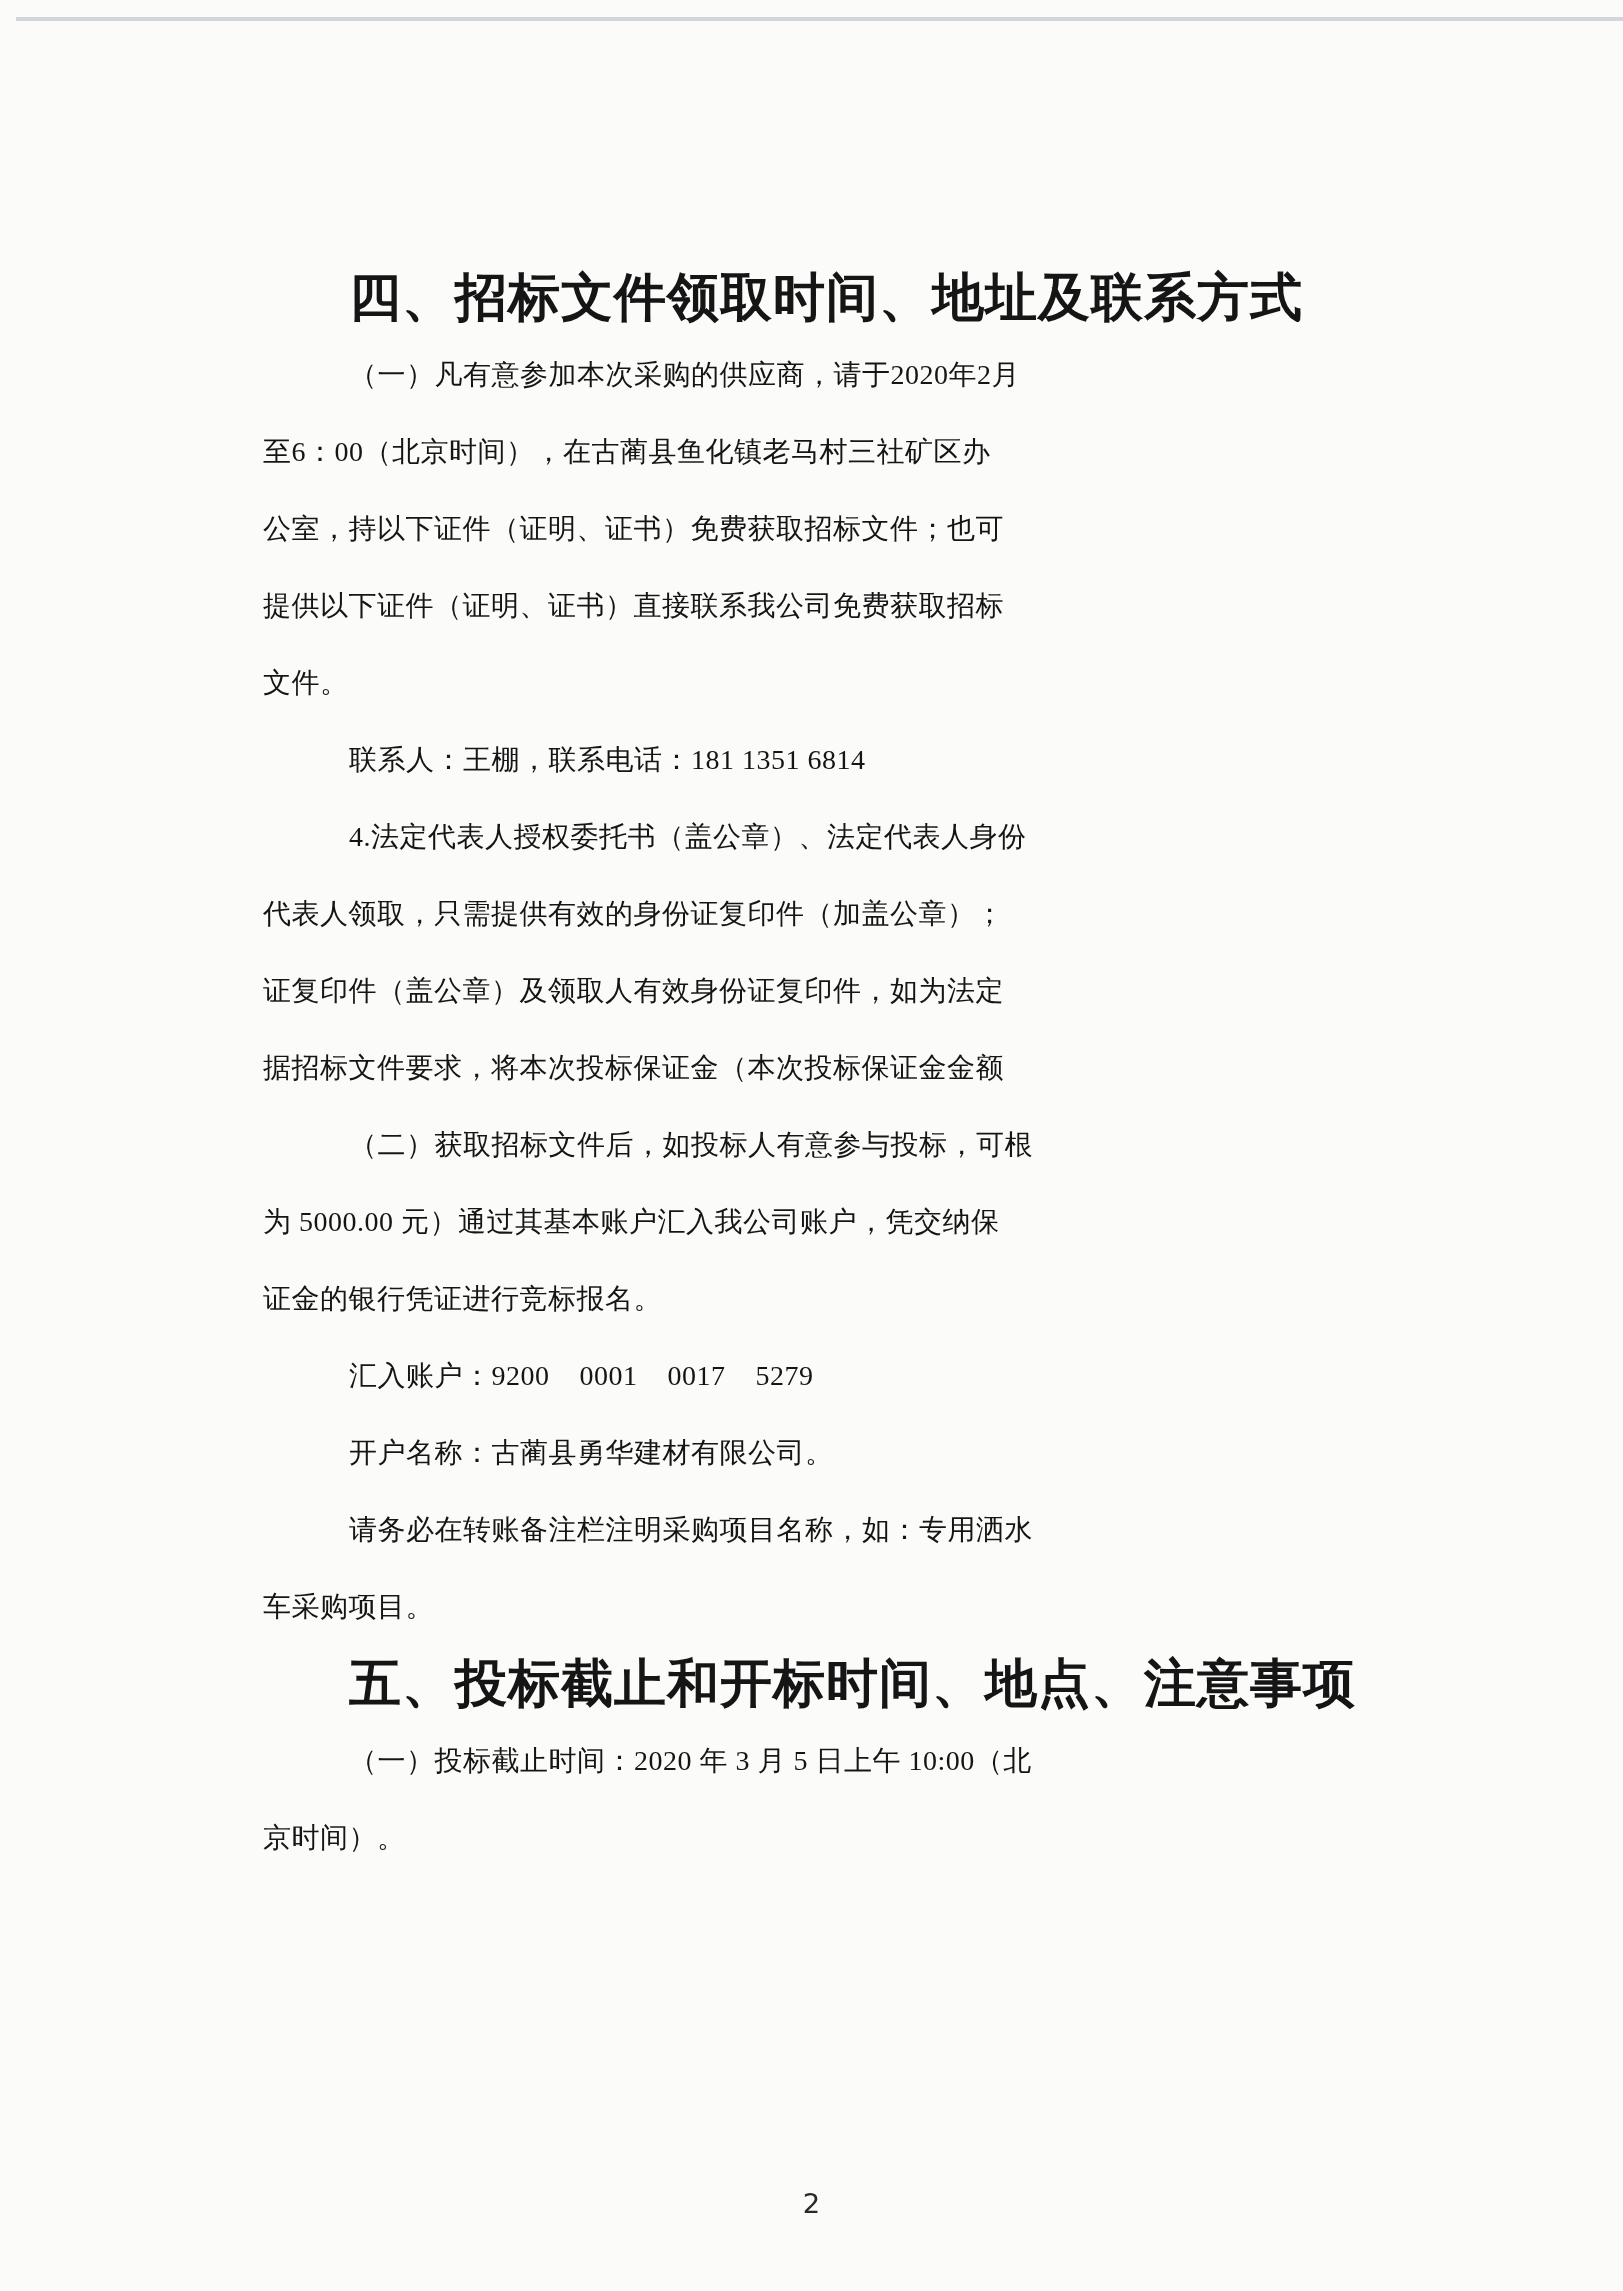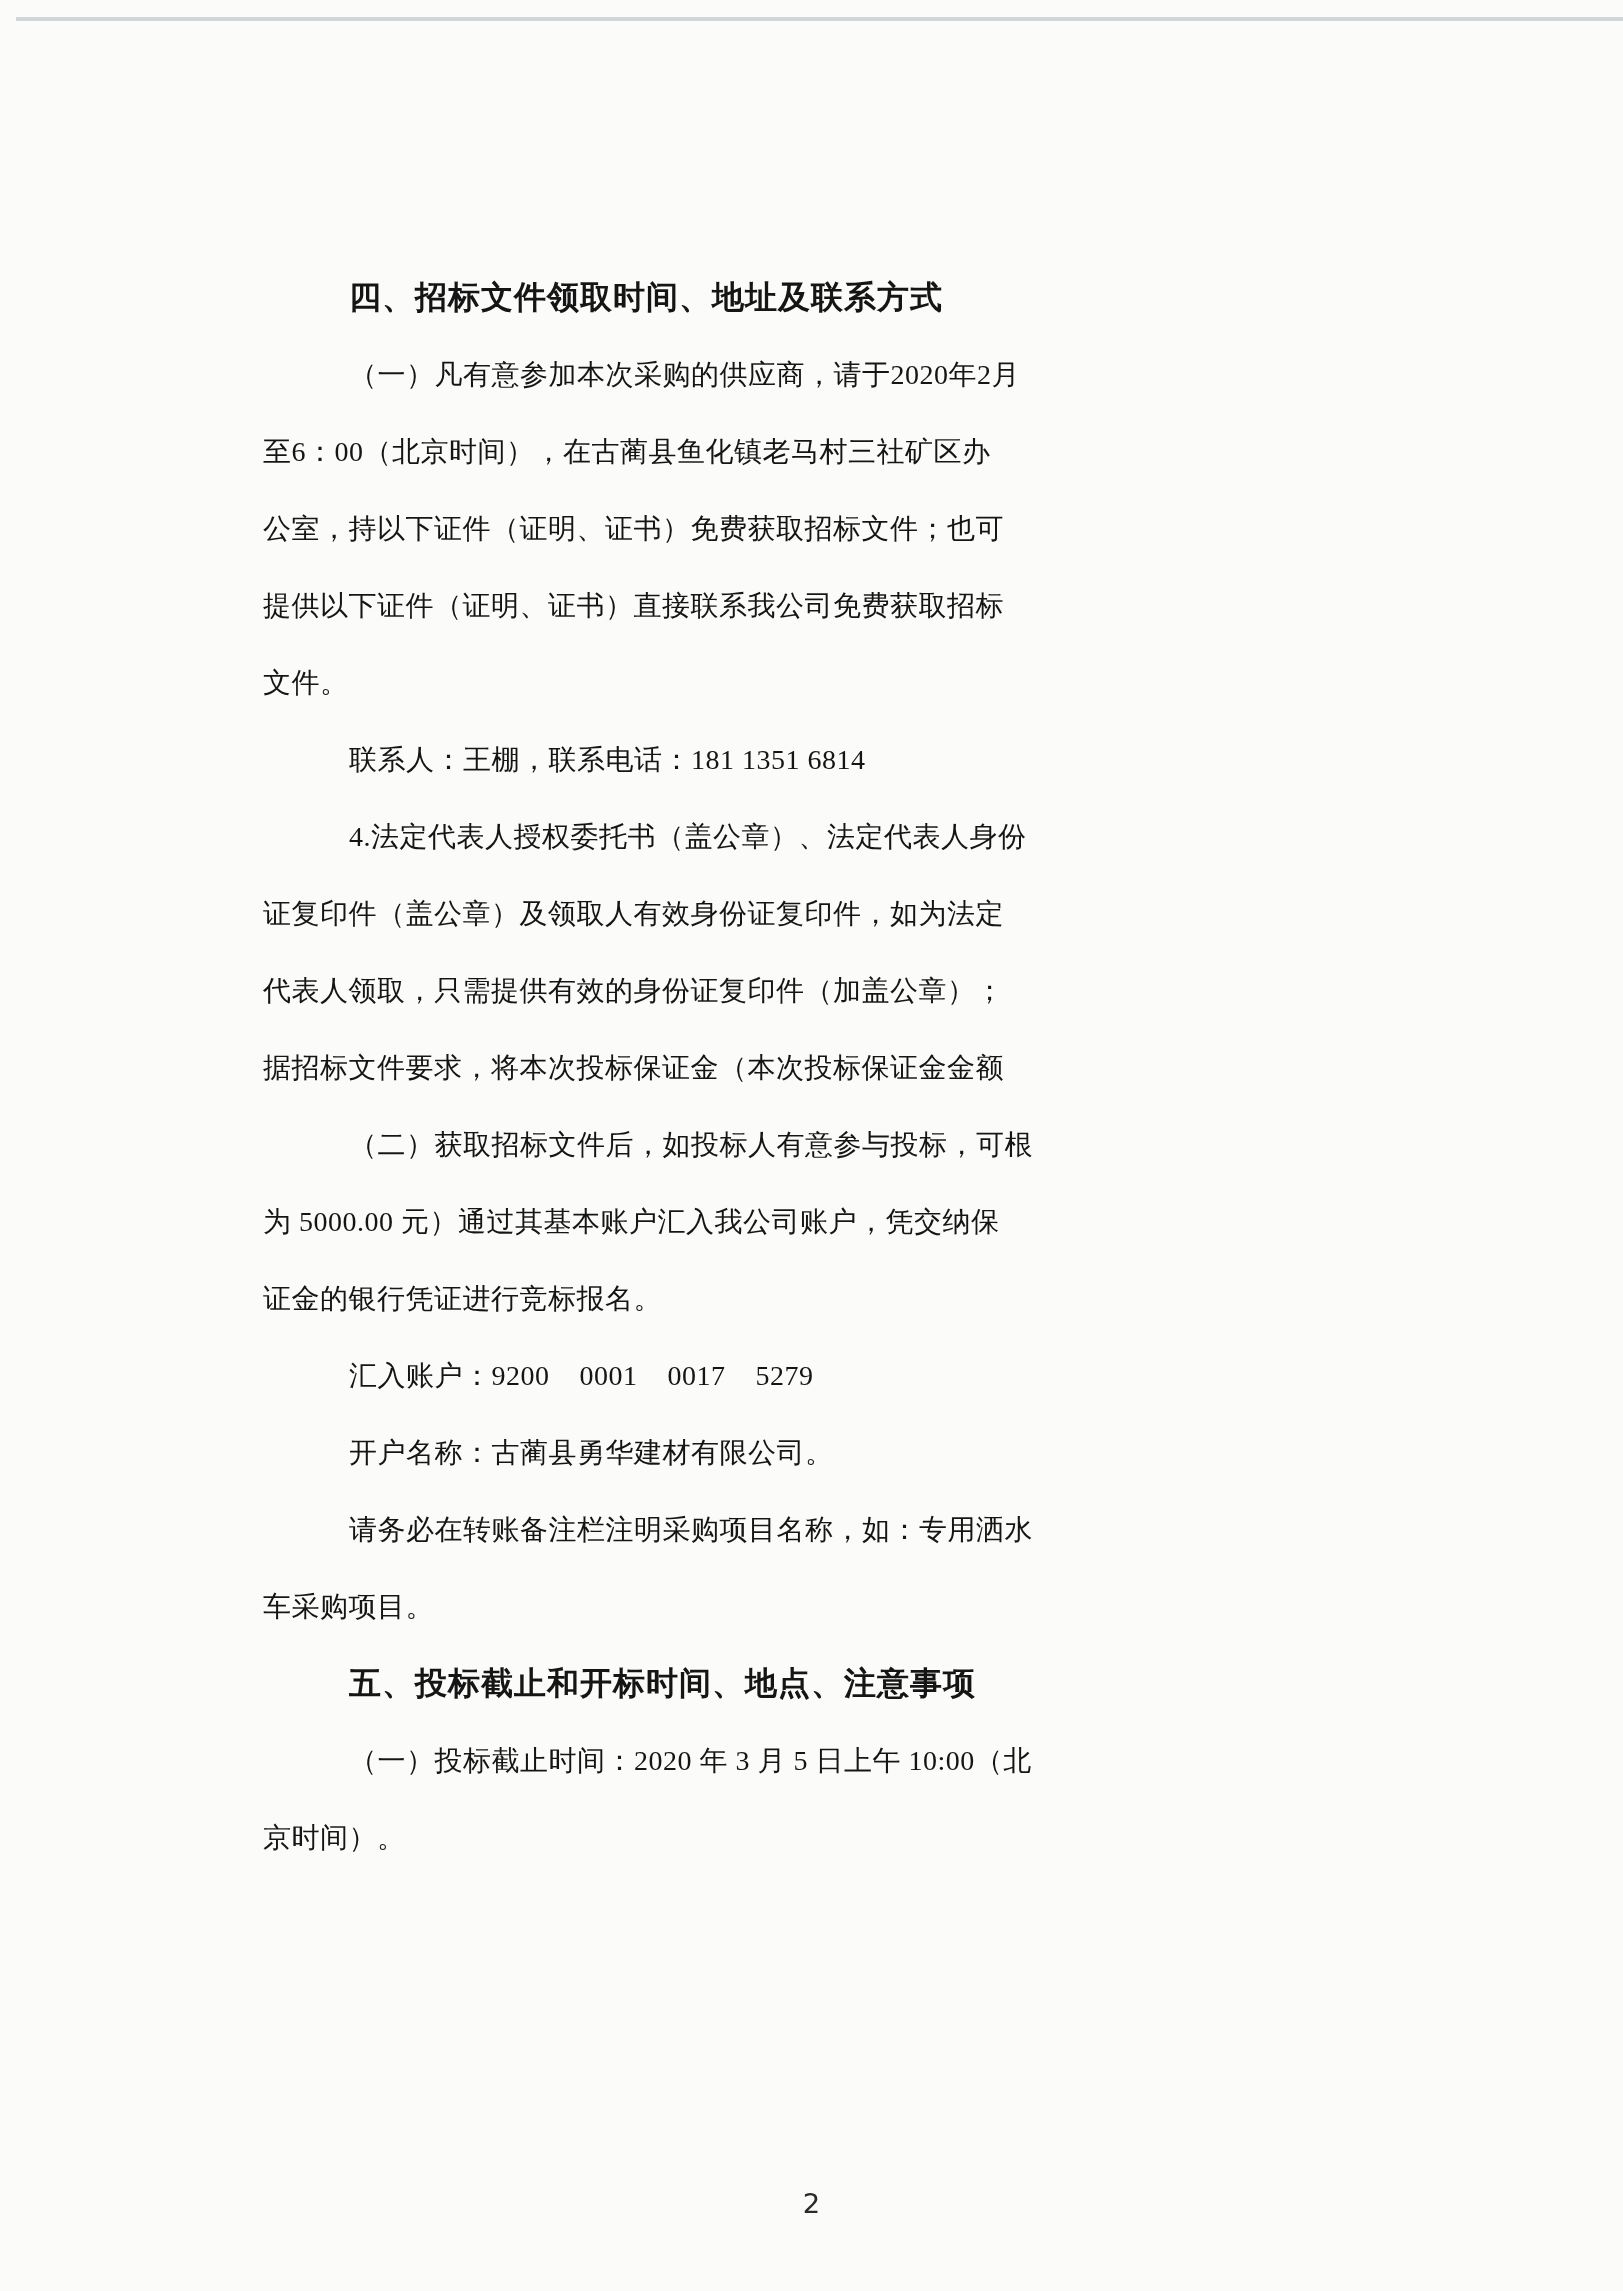--- a/index.html
+++ b/index.html
@@ -37,21 +37,21 @@
     font-size: 28px;
     letter-spacing: 0.5px;
     white-space: pre;
   }
   .indent {
     padding-left: 86px;
   }
   .heading {
     font-family: Liberation Serif, serif;
     font-weight: 700;
-    font-size: 32px;
+    font-size: 52px;
     letter-spacing: 1px;
   }
   .page-number {
     position: absolute;
     top: 2188px;
     left: 0;
     width: 100%;
     text-align: center;
     font-size: 27.4px;
     font-family: "DejaVu Sans", "Liberation Sans", sans-serif;
@@ -66,22 +66,22 @@
 
   <div class="doc">
     <div class="line heading indent">四、招标文件领取时间、地址及联系方式</div>
     <div class="line indent">（一）凡有意参加本次采购的供应商，请于2020年2月</div>
     <div class="line">至6：00（北京时间），在古蔺县鱼化镇老马村三社矿区办</div>
     <div class="line">公室，持以下证件（证明、证书）免费获取招标文件；也可</div>
     <div class="line">提供以下证件（证明、证书）直接联系我公司免费获取招标</div>
     <div class="line">文件。</div>
     <div class="line indent">联系人：王棚，联系电话：181 1351 6814</div>
     <div class="line indent">4.法定代表人授权委托书（盖公章）、法定代表人身份</div>
+    <div class="line">代表人领取，只需提供有效的身份证复印件（加盖公章）；</div>
     <div class="line">证复印件（盖公章）及领取人有效身份证复印件，如为法定</div>
-    <div class="line">代表人领取，只需提供有效的身份证复印件（加盖公章）；</div>
     <div class="line">据招标文件要求，将本次投标保证金（本次投标保证金金额</div>
     <div class="line indent">（二）获取招标文件后，如投标人有意参与投标，可根</div>
     <div class="line">为 5000.00 元）通过其基本账户汇入我公司账户，凭交纳保</div>
     <div class="line">证金的银行凭证进行竞标报名。</div>
     <div class="line indent">汇入账户：9200    0001    0017    5279</div>
     <div class="line indent">开户名称：古蔺县勇华建材有限公司。</div>
     <div class="line indent">请务必在转账备注栏注明采购项目名称，如：专用洒水</div>
     <div class="line">车采购项目。</div>
     <div class="line heading indent">五、投标截止和开标时间、地点、注意事项</div>
     <div class="line indent">（一）投标截止时间：2020 年 3 月 5 日上午 10:00（北</div>

